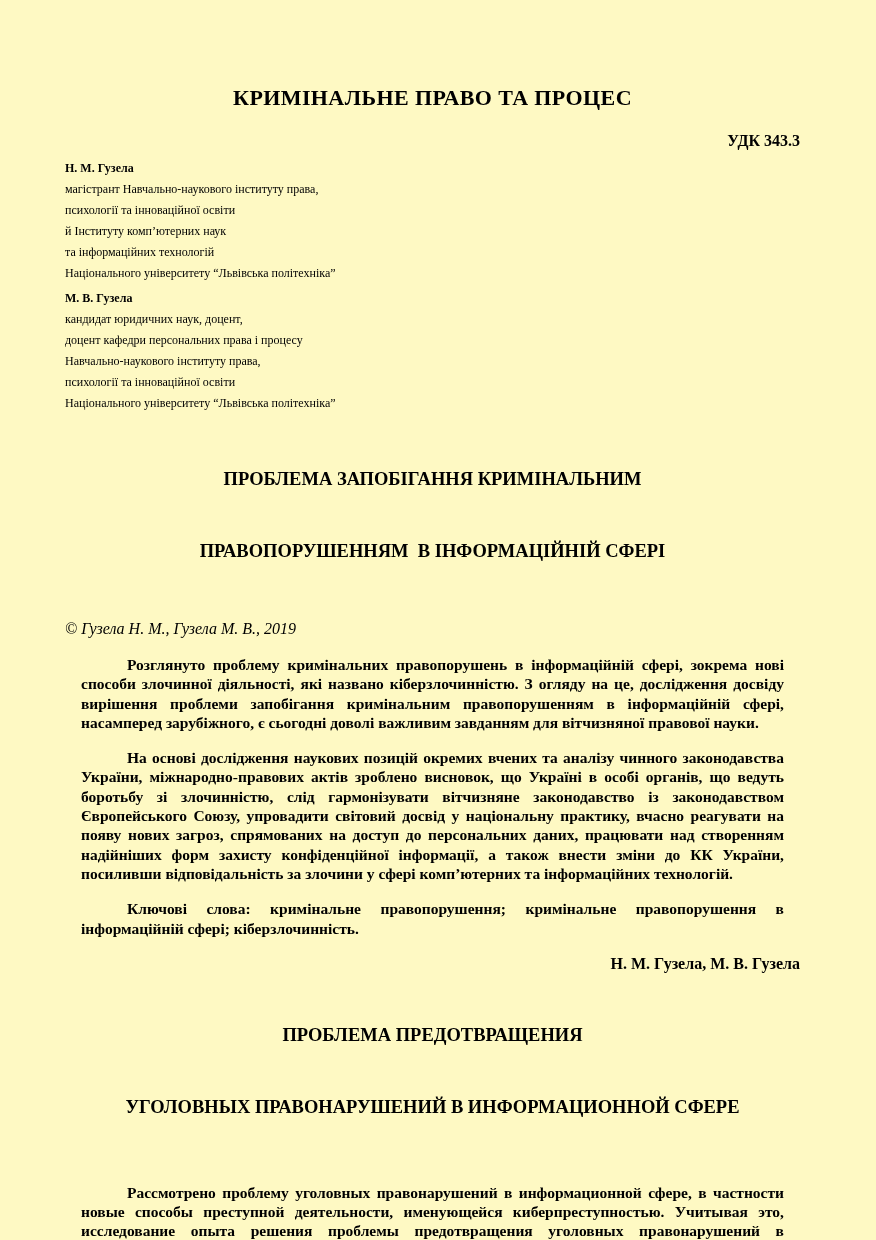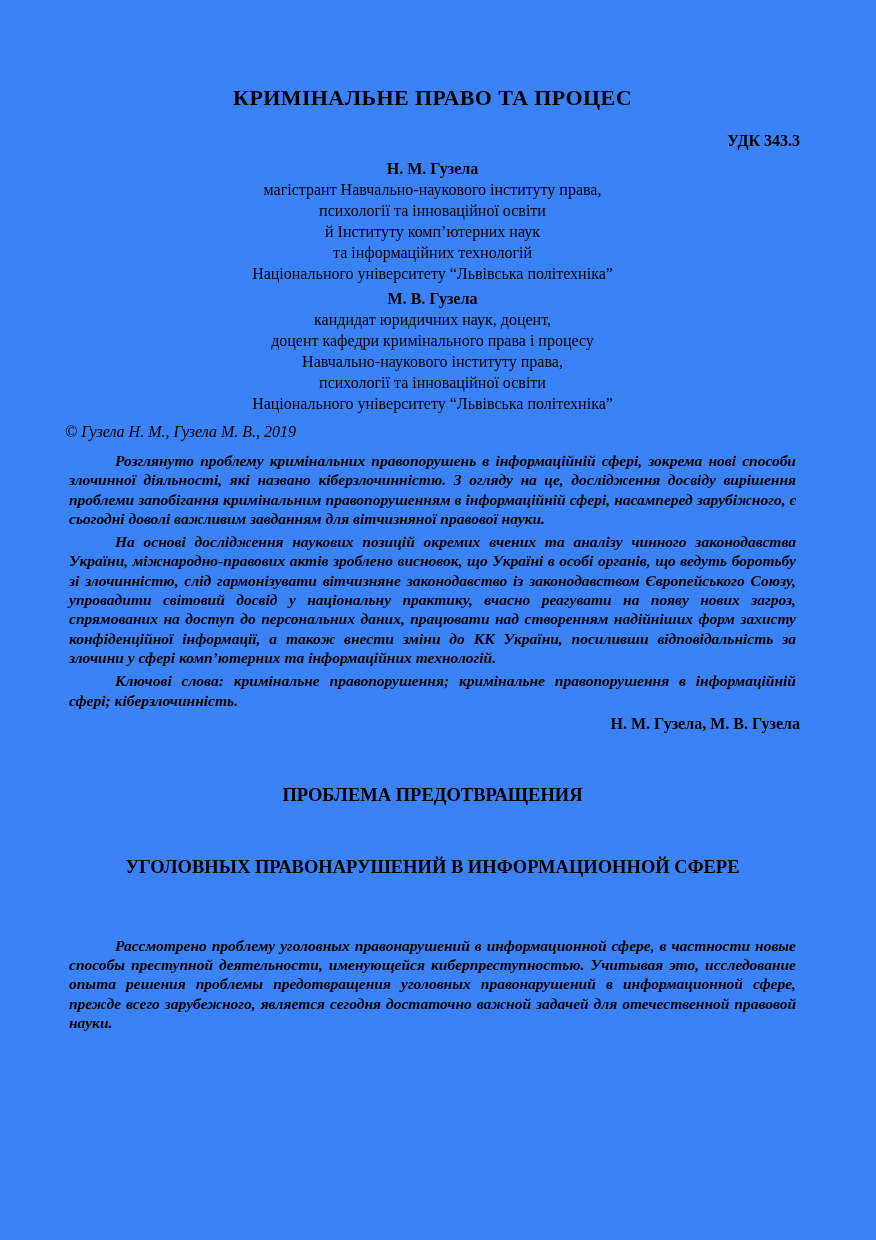--- a/index.html
+++ b/index.html
@@ -1,19 +1,19 @@
 <!DOCTYPE html>
 <html><head>
 <meta charset="utf-8">
 <style>
   html, body { margin: 0; padding: 0; background: #ffffff; }
   .page {
     width: 876px;
     height: 1240px;
-    background: #3b82f6;
+    background: #fef9c3;
     color: #000;
     font-family: "Liberation Serif", serif;
     position: relative;
     box-sizing: border-box;
     padding: 85px 76px 0 65px;
     overflow: hidden;
   }
   .section-head {
     text-align: center;
     font-weight: bold;
@@ -22,22 +22,22 @@
     letter-spacing: 0.4px;
   }
   .udc {
     text-align: right;
     font-weight: bold;
     font-size: 16px;
     line-height: 20px;
     margin-top: 20px;
   }
   .author-block {
-    text-align: center;
-    font-size: 16px;
+    text-align: left;
+    font-size: 12px;
     line-height: 21px;
   }
   .author-block .author-name { font-weight: bold; }
   .ab1 { margin-top: 7px; }
   .ab2 { margin-top: 4px; }
   .art-title {
     text-align: center;
     font-weight: bold;
     font-size: 18.5px;
     line-height: 24px;
@@ -50,21 +50,21 @@
     line-height: 20px;
     margin-top: 8px;
   }
   .abstract {
     font-weight: bold;
     font-size: 15.5px;
     line-height: 19.3px;
     text-align: justify;
     margin-top: 9px;
   }
-  .abstract p { margin: 4px; text-indent: 46px; font-style: italic; }
+  .abstract p { margin: 16px; text-indent: 46px; }
   .byline {
     text-align: right;
     font-weight: bold;
     font-size: 16px;
     line-height: 20px;
     margin-top: 2px;
   }
   .ru-title { margin-top: 1px; }
 </style>
 </head>
@@ -81,26 +81,30 @@
     <div>магістрант Навчально-наукового інституту права,</div>
     <div>психології та інноваційної освіти</div>
     <div>й Інституту комп’ютерних наук</div>
     <div>та інформаційних технологій</div>
     <div>Національного університету “Львівська політехніка”</div>
   </div>
 
   <div class="author-block ab2">
     <div class="author-name">М. В. Гузела</div>
     <div>кандидат юридичних наук, доцент,</div>
-    <div>доцент кафедри кримінального права і процесу</div>
+    <div>доцент кафедри персональних права і процесу</div>
     <div>Навчально-наукового інституту права,</div>
     <div>психології та інноваційної освіти</div>
     <div>Національного університету “Львівська політехніка”</div>
   </div>
 
+  <div class="art-title ua-title">
+    <div>ПРОБЛЕМА ЗАПОБІГАННЯ КРИМІНАЛЬНИМ</div>
+    <div>ПРАВОПОРУШЕННЯМ  В ІНФОРМАЦІЙНІЙ СФЕРІ</div>
+  </div>
 
   <div class="copyright">© Гузела Н. М., Гузела М. В., 2019</div>
 
   <div class="abstract">
     <p>Розглянуто проблему кримінальних правопорушень в інформаційній сфері, зокрема нові способи злочинної діяльності, які названо кіберзлочинністю. З огляду на це, дослідження досвіду вирішення проблеми запобігання кримінальним правопорушенням в інформаційній сфері, насамперед зарубіжного, є сьогодні доволі важливим завданням для вітчизняної правової науки.</p>
     <p>На основі дослідження наукових позицій окремих вчених та аналізу чинного законодавства України, міжнародно-правових актів зроблено висновок, що Україні в особі органів, що ведуть боротьбу зі злочинністю, слід гармонізувати вітчизняне законодавство із законодавством Європейського Союзу, упровадити світовий досвід у національну практику, вчасно реагувати на появу нових загроз, спрямованих на доступ до персональних даних, працювати над створенням надійніших форм захисту конфіденційної інформації, а також внести зміни до КК України, посиливши відповідальність за злочини у сфері комп’ютерних та інформаційних технологій.</p>
     <p>Ключові слова: кримінальне правопорушення; кримінальне правопорушення в інформаційній сфері; кіберзлочинність.</p>
   </div>
 
   <div class="byline">Н. М. Гузела, М. В. Гузела</div>

